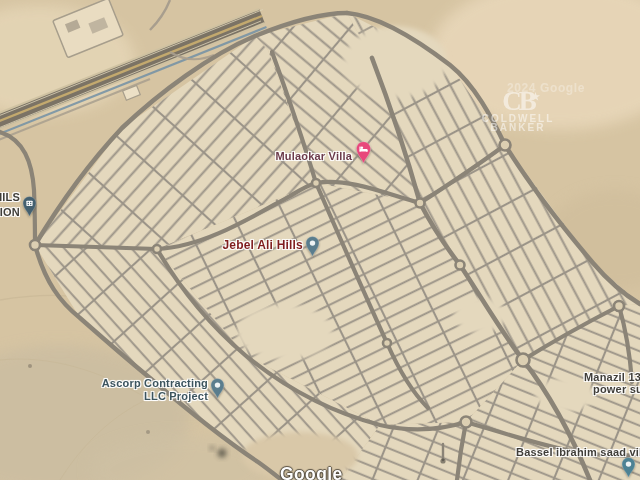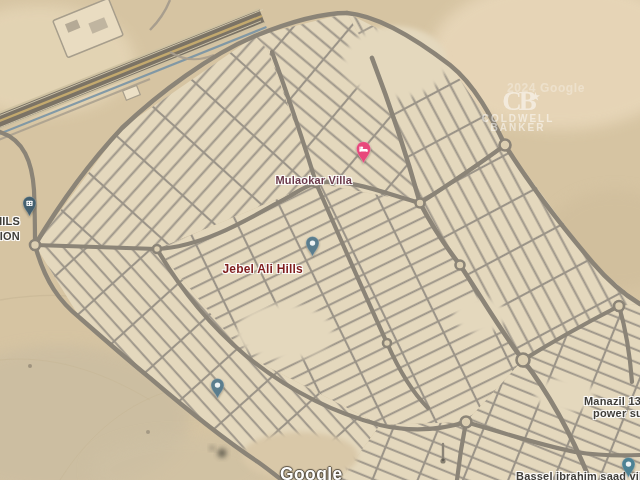--- a/index.html
+++ b/index.html
@@ -11,21 +11,21 @@
   #map-root{position:absolute;inset:0;width:640px;height:480px;}
   svg.mapsvg{position:absolute;left:0;top:0;display:block;}
 
   
   .maplabel{
     position:absolute;font-weight:700;font-size:11px;line-height:13px;
     color:#403e39;letter-spacing:.2px;white-space:nowrap;
     text-shadow:0 0 2px #fff,0 0 2px #fff,1px 1px 0 rgba(255,255,255,.9),
       -1px -1px 0 rgba(255,255,255,.9),1px -1px 0 rgba(255,255,255,.9),
       -1px 1px 0 rgba(255,255,255,.9);
-    cursor:pointer;z-index:5;margin-top:24px;
+    cursor:pointer;z-index:5;
   }
   .pin{position:absolute;z-index:6;cursor:pointer;filter:drop-shadow(0 1px 1px rgba(60,50,30,.45));}
 
   
   .wm{position:absolute;color:#fff;text-align:center;z-index:4;pointer-events:none;}
   #coldwell{left:472px;top:88px;width:92px;opacity:.52;}
   #cb-mark{position:relative;font-weight:700;font-size:27px;line-height:26px;letter-spacing:-3px;font-family:Liberation Serif, serif;}
   #cb-star{position:absolute;top:-4px;right:24px;font-size:10px;letter-spacing:0;}
   .cb-line{font-size:10px;letter-spacing:2px;line-height:9px;font-weight:700;}
   #faint-attrib{left:500px;top:81px;width:92px;font-size:12px;letter-spacing:.6px;opacity:.30;font-weight:700;}
@@ -169,20 +169,24 @@
       <circle cx="443" cy="461" r="2.6" opacity=".6"></circle>
       <circle cx="30" cy="366" r="2" opacity=".35"></circle>
       <circle cx="148" cy="432" r="2" opacity=".3"></circle>
     </g>
   </svg>
 
   <div class="maplabel" style="right: 288px; top: 150px; color: rgb(107, 58, 74);">Mulaokar Villa</div>
 
   <div class="maplabel" style="right: 337px; top: 239px; font-size: 12px; color: #7f1d1d;">Jebel Ali Hills</div>
 
+  <div class="maplabel" style="right: 432px; top: 377px; text-align: right; color: rgb(60, 84, 94);">
+    <div>Ascorp Contracting</div>
+    <div>LLC Project</div>
+  </div>
 
   <div class="maplabel" style="right: 620px; top: 190px; text-align: right; line-height: 15px; color: rgb(64, 62, 57);">
     <div>HILS</div>
     <div>TION</div>
   </div>
 
   <div class="maplabel" style="left: 584px; top: 371px; line-height: 12px; color: rgb(64, 62, 57);">
     <div>Manazil 132</div>
     <div style="padding-left:9px;">power su</div>
   </div>

